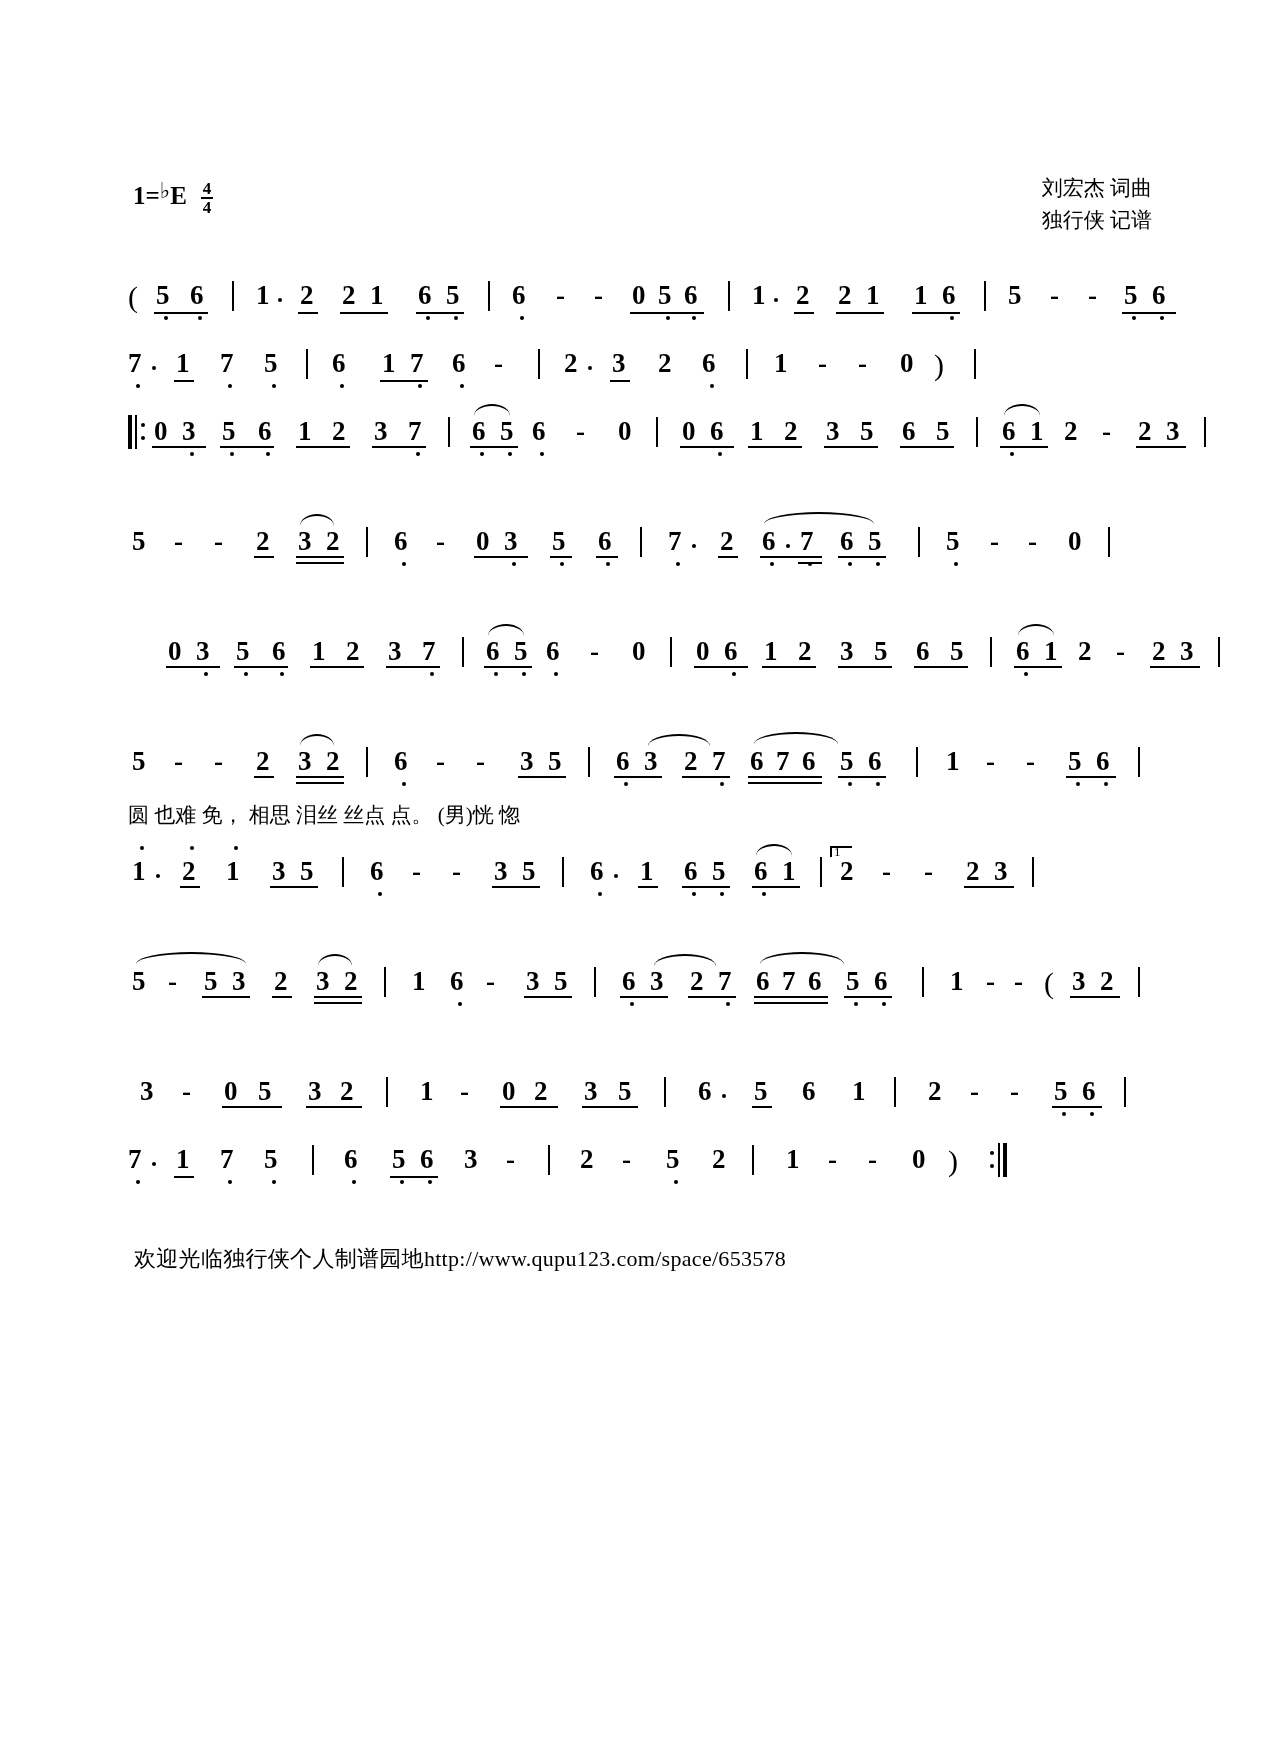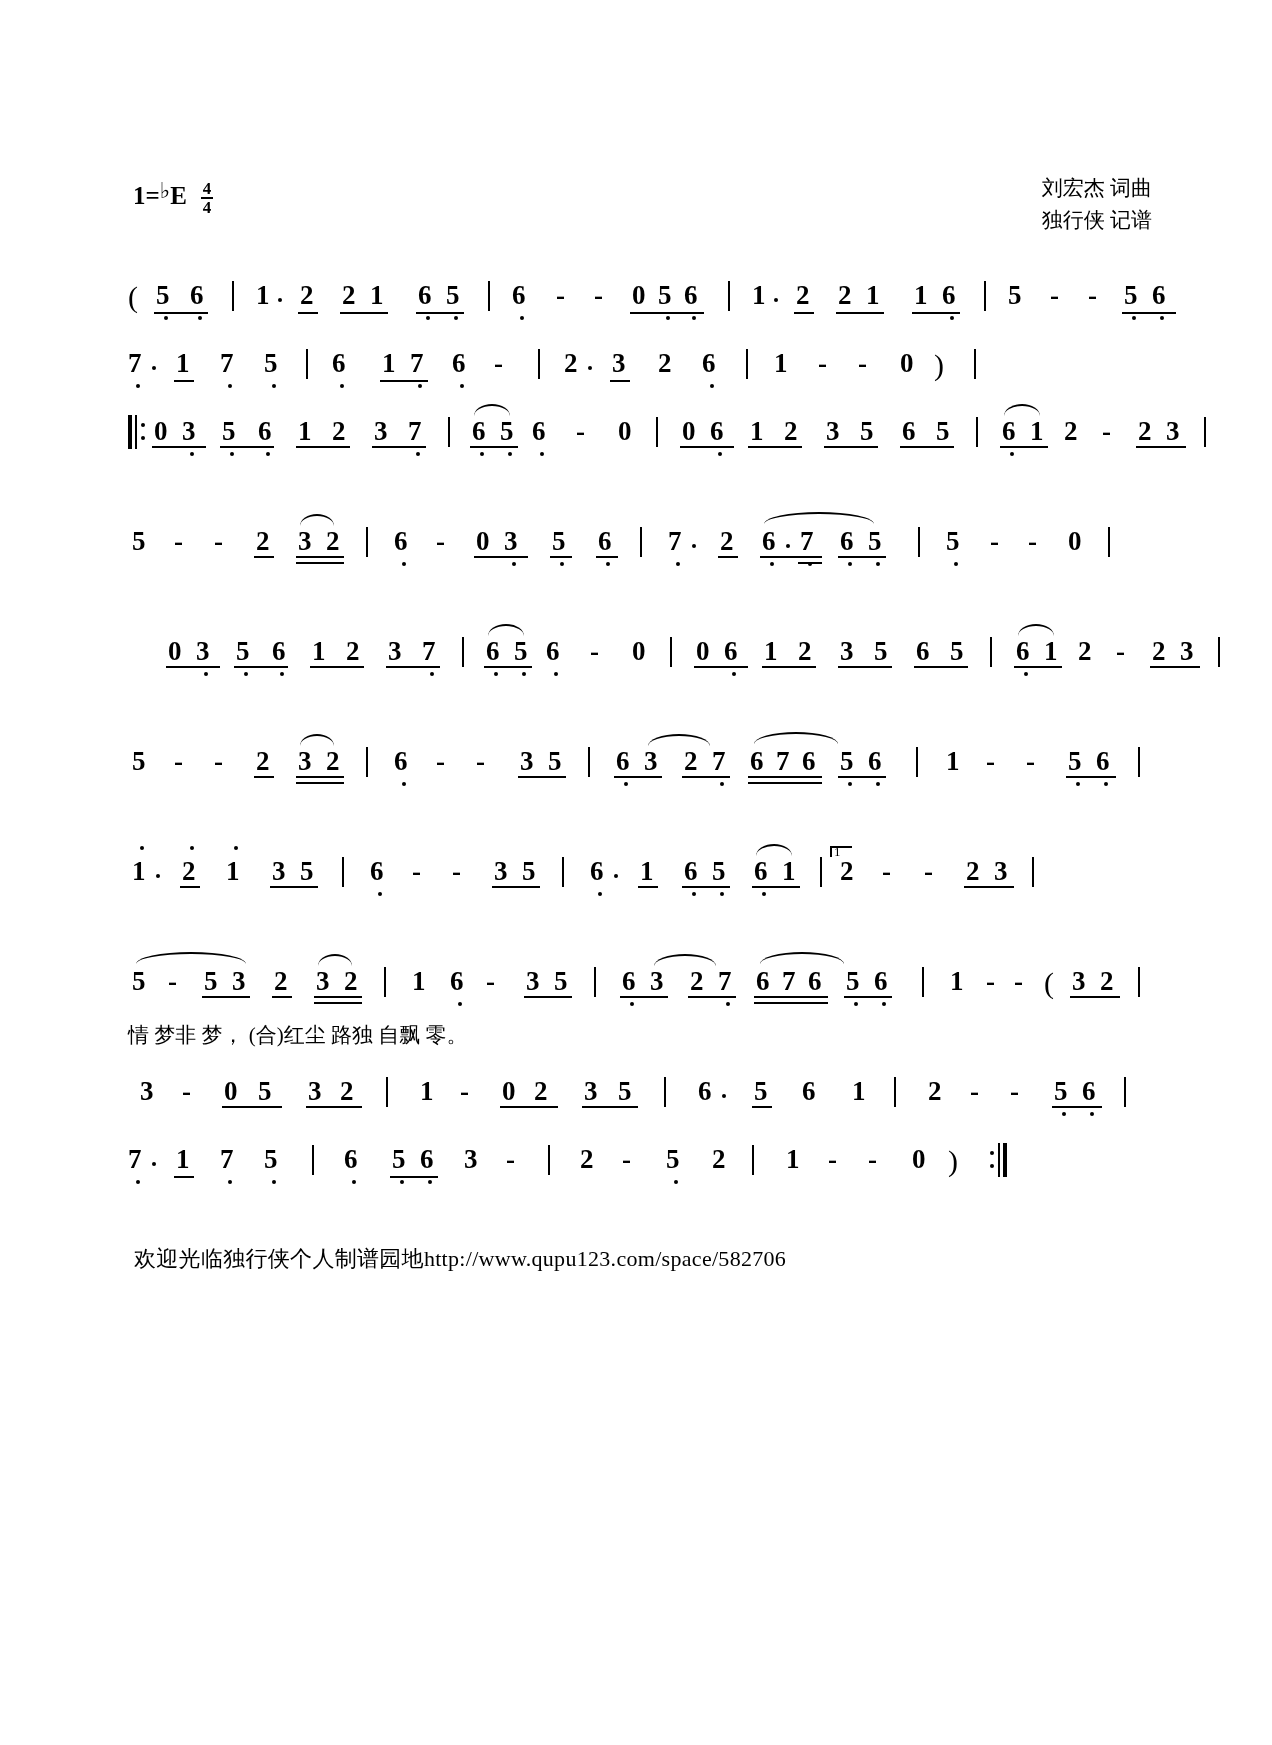--- a/index.html
+++ b/index.html
@@ -566,20 +566,23 @@
         <span class="g num" style="left:818px">1</span>
         <span class="g dash" style="left:858px">-</span>
         <span class="g dash" style="left:898px">-</span>
         <span class="g num" style="left:940px">5</span>
         <span class="odot" style="left:948px;top:38px"></span>
         <span class="g num" style="left:968px">6</span>
         <span class="odot" style="left:976px;top:38px"></span>
         <span class="beam" style="left:938px;top:32px;width:50px"></span>
         <span class="barline" style="left:1010px"></span>
       </div>
+      <div class="lyrics">
+        <span class="ly" style="left:0px">圆      也难  免，   相思  泪丝  丝点        点。 (男)恍 惚</span>
+      </div>
     </div>
 
     <div class="sysline with-lyrics">
       <div class="notes">
         <span class="g num" style="left:4px">1</span>
         <span class="odot" style="left:12px;top:-8px"></span>
         <span class="augdot" style="left:28px;top:20px"></span>
         <span class="g num" style="left:54px">2</span>
         <span class="odot" style="left:62px;top:-8px"></span>
         <span class="beam" style="left:52px;top:32px;width:20px"></span>
@@ -681,23 +684,20 @@
 
         <span class="g num" style="left:822px">1</span>
         <span class="g dash" style="left:858px">-</span>
         <span class="g dash" style="left:886px">-</span>
         <span class="g paren" style="left:916px;top:2px">(</span>
         <span class="g num" style="left:944px">3</span>
         <span class="g num" style="left:972px">2</span>
         <span class="beam" style="left:942px;top:32px;width:50px"></span>
         <span class="barline" style="left:1010px"></span>
       </div>
-      <div class="lyrics">
-        <span class="ly" style="left:0px">情      梦非  梦， (合)红尘 路独  自飘        零。</span>
-      </div>
     </div>
 
     <div class="sysline">
       <div class="notes">
         <span class="g num" style="left:12px">3</span>
         <span class="g dash" style="left:54px">-</span>
         <span class="g num" style="left:96px">0</span>
         <span class="g num" style="left:130px">5</span>
         <span class="beam" style="left:94px;top:32px;width:60px"></span>
         <span class="g num" style="left:180px">3</span>
@@ -775,15 +775,15 @@
           <span class="d1"></span>
             <span class="d2"></span>
             <span class="n"></span>
             <span class="t"></span>
         </span>
       </div>
     </div>
 
   </div>
 
-  <div class="footer">欢迎光临独行侠个人制谱园地http://www.qupu123.com/space/582706</div>
+  <div class="footer">欢迎光临独行侠个人制谱园地http://www.qupu123.com/space/653578</div>
 
 </div>
 
 </body></html>

